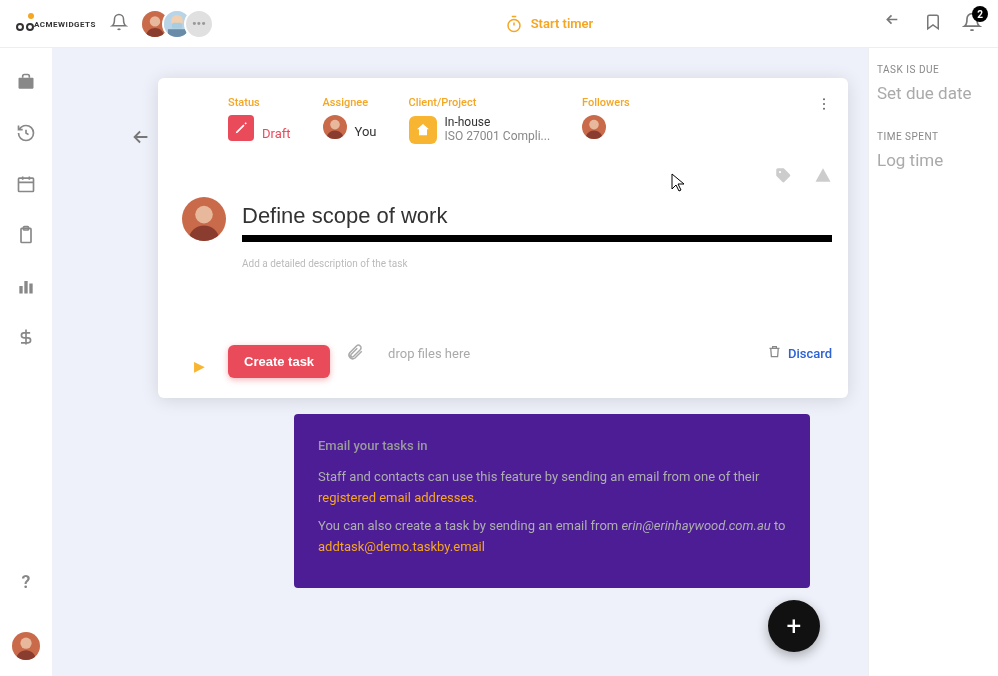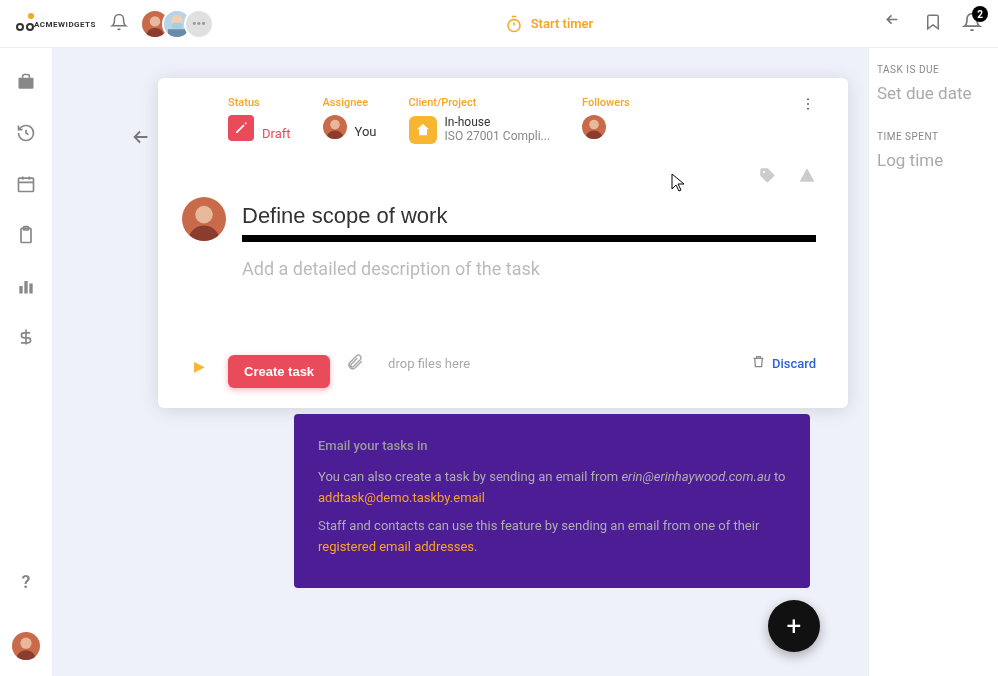--- a/index.html
+++ b/index.html
@@ -28,41 +28,41 @@
 .side-nav .nav-item { cursor:pointer; }
 .side-nav .help { margin-top:auto; margin-bottom:12px; font-size:18px; font-weight:600; }
 .side-nav .user-ava { width:28px; height:28px; border-radius:50%; overflow:hidden; margin-bottom:16px; }
 
 .canvas { flex:1; background:#eef1f9; position:relative; overflow:hidden; }
 .right-panel { width:130px; padding:16px 8px; border-left:1px solid #eee; }
 .right-panel .sec-lbl { font-size:10px; color:#888; letter-spacing:0.5px; margin-bottom:8px; }
 .right-panel .sec-val { font-size:17px; color:#aaa; margin-bottom:28px; cursor:pointer; }
 
 
-.task-card { position:absolute; left:106px; top:30px; width:690px; background:#fff; border-radius:6px; box-shadow:0 2px 18px rgba(0,0,0,0.12); padding:18px 32px 20px 24px; }
+.task-card { position:absolute; left:106px; top:30px; width:690px; background:#fff; border-radius:6px; box-shadow:0 2px 18px rgba(0,0,0,0.12); padding:18px 16px 20px 24px; }
 .back-btn { position:absolute; left:-28px; top:48px; color:#777; cursor:pointer; }
 .meta-row { display:flex; align-items:flex-start; gap:32px; position:relative; margin-left:46px; }
 .meta-col { display:flex; flex-direction:column; gap:6px; }
 .meta-lbl { font-size:11px; color:#f5a623; font-weight:500; }
 .meta-val-row { display:flex; align-items:flex-end; gap:8px; }
 .kebab { position:absolute; right:0; top:0; color:#666; cursor:pointer; }
 .stat-icon { width:26px; height:26px; background:#e94b5b; border-radius:4px; display:flex; align-items:center; justify-content:center; color:#fff; }
 .stat-text { color:#e94b5b; }
 .assignee-av { width:24px; height:24px; border-radius:50%; overflow:hidden; }
 .proj-icon { width:28px; height:28px; background:#f7b531; border-radius:6px; display:flex; align-items:center; justify-content:center; color:#fff; }
 .proj-text { font-size:12px; line-height:1.2; max-width:120px; }
 .proj-text .p-top { color:#333; }
 .proj-text .p-bot { color:#888; white-space:nowrap; overflow:hidden; text-overflow:ellipsis; }
 .follower-av { width:24px; height:24px; border-radius:50%; overflow:hidden; }
 
 .tag-row { display:flex; justify-content:flex-end; gap:22px; margin-top:22px; color:#ccc; }
 .title-row { display:flex; align-items:center; gap:16px; margin-top:10px; }
 .owner-av { width:44px; height:44px; border-radius:50%; overflow:hidden; flex-shrink:0; }
 .title-input { flex:1; border:none; border-bottom:7px solid #000000; font-size:22px; color:#333; padding:6px 0; outline:none; }
-.desc { margin-left:60px; margin-top:16px; color:#bbb; font-size:18px; cursor:text; }
+.desc { margin-left:60px; margin-top:16px; color:#bbb; font-size:10px; cursor:text; }
 
 .action-row { display:flex; align-items:center; margin-top:60px; gap:16px; margin-left:46px; }
 .create-btn { background:#e94b5b; color:#fff; border:none; border-radius:6px; padding:9px 16px; font-weight:600; font-size:13px; cursor:pointer; box-shadow:0 2px 6px rgba(233,75,91,0.4);margin-top:16px; }
 .clip { color:#aaa; cursor:pointer; }
 .drop-text { color:#aaa; margin-left:8px; }
 .discard { margin-left:auto; display:flex; align-items:center; gap:6px; color:#2b62d6; cursor:pointer; font-weight:500; }
 .discard .trash { color:#888; }
 .arrow-marker { position:absolute; left:36px; top:280px; color:#f7b531; font-size:14px; }
 
 .timeline-line { position:absolute; left:188px; top:72px; width:1px; height:218px; background:#e6e9f2; }
@@ -273,24 +273,24 @@
                 <path d="M4 7h16M9 7V4h6v3M6 7l1 13h10l1-13"></path>
               </svg></span>
           <span>Discard</span>
         </div>
       </div>
     </div>
 
     <div class="email-card">
       <div class="em-title">Email your tasks in</div>
       <p>
-        <span>You can also create a task by sending an email from </span><em>erin@erinhaywood.com.au</em><span> to </span><span class="em-link">addtask@demo.taskby.email</span>
+        <span>Staff and contacts can use this feature by sending an email from one of their </span><span class="em-link">registered email addresses</span><span>.</span>
       </p>
       <p>
-        <span>Staff and contacts can use this feature by sending an email from one of their </span><span class="em-link">registered email addresses</span><span>.</span>
+        <span>You can also create a task by sending an email from </span><em>erin@erinhaywood.com.au</em><span> to </span><span class="em-link">addtask@demo.taskby.email</span>
       </p>
     </div>
 
     <div class="fab">+</div>
 
     <div class="cursor">
       <svg width="16" height="20" viewBox="0 0 16 20">
           <path d="M1 1l0 15 4-4 3 6 2-1-3-6 6 0z" fill="#fff" stroke="#000" stroke-width="1"></path>
         </svg>
     </div>

